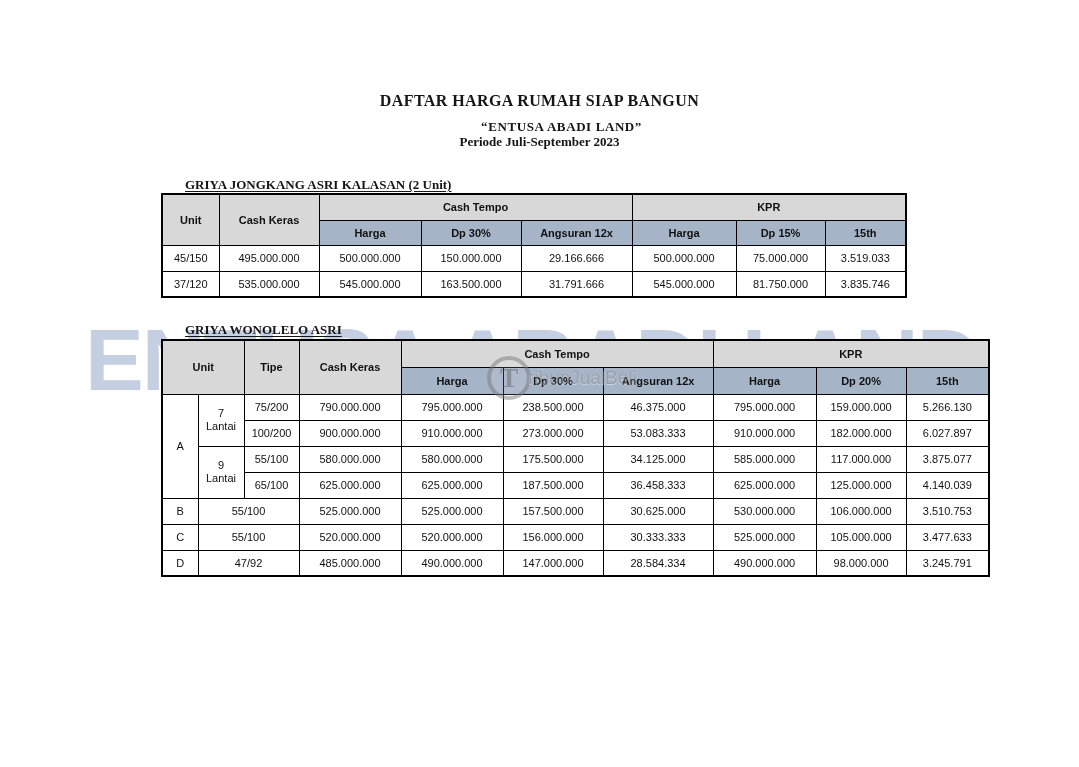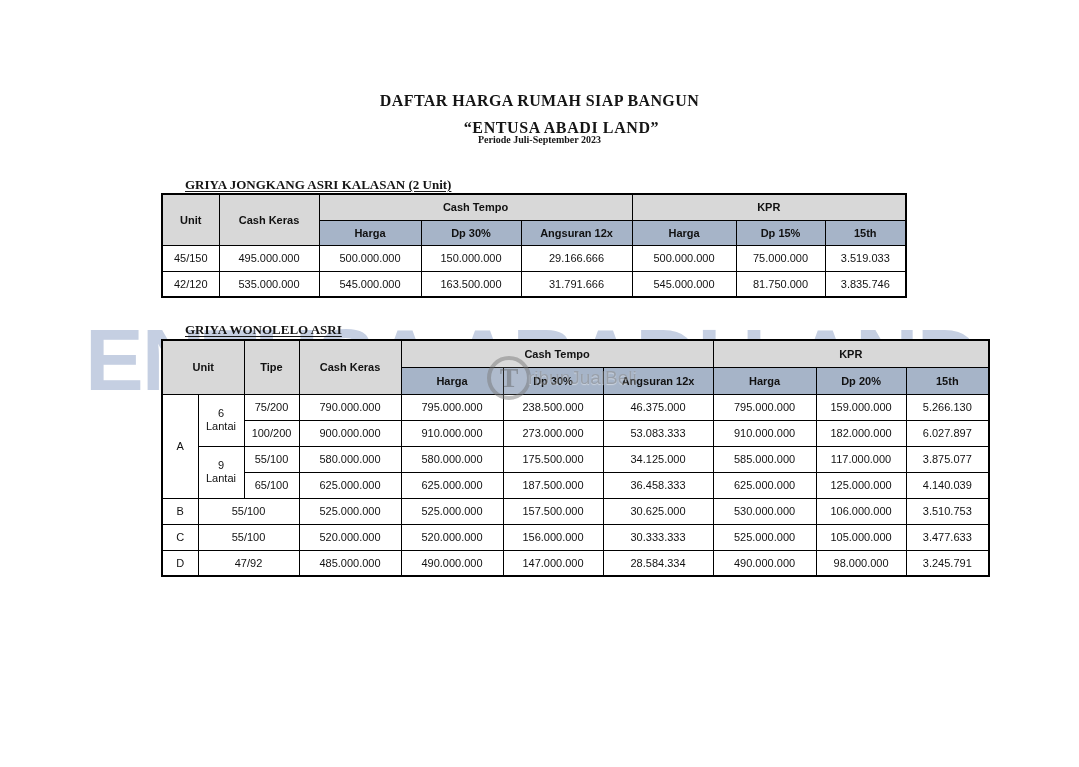--- a/index.html
+++ b/index.html
@@ -4,22 +4,22 @@
 <style>
   * { margin:0; padding:0; box-sizing:border-box; }
   html,body { background:#ffffff; }
   .page {
     position:relative; width:1079px; height:673px; background:#ffffff;
     overflow:hidden; font-family:"Liberation Sans", sans-serif; color:#111;
   }
   .doc-head { position:absolute; left:0; width:100%; text-align:center;
     font-family:"Liberation Serif", serif; font-weight:bold; color:#151515; }
   .doc-title   { top:92px;  font-size:16px; letter-spacing:0.4px; }
-  .doc-subtitle{ top:119px; font-size:16px; letter-spacing:0.6px;padding-left:44px; }
-  .doc-period  { top:134px; font-size:10px; }
+  .doc-subtitle{ top:119px; font-size:13px; letter-spacing:0.6px;padding-left:44px; }
+  .doc-period  { top:134px; font-size:13px; }
 
   
   .wm-big {
     position:absolute; left:85px; top:316px; z-index:1;
     font-family:"Liberation Sans", sans-serif; font-weight:bold;
     font-size:88px; line-height:88px; letter-spacing:-2px; white-space:nowrap;
     color:var(--watermark-blue, #c5cfe2);
   }
 
   .tbl-title {
@@ -105,21 +105,21 @@
       <td>45/150</td>
       <td>495.000.000</td>
       <td>500.000.000</td>
       <td>150.000.000</td>
       <td>29.166.666</td>
       <td>500.000.000</td>
       <td>75.000.000</td>
       <td>3.519.033</td>
     </tr>
     <tr style="height:26px">
-      <td>42/120</td>
+      <td>37/120</td>
       <td>535.000.000</td>
       <td>545.000.000</td>
       <td>163.500.000</td>
       <td>31.791.666</td>
       <td>545.000.000</td>
       <td>81.750.000</td>
       <td>3.835.746</td>
     </tr>
   </tbody>
     </table>
@@ -150,21 +150,21 @@
     <tr style="height:27px">
       <th class="blue">Harga</th>
       <th class="blue">Dp 30%</th>
       <th class="blue">Angsuran 12x</th>
       <th class="blue">Harga</th>
       <th class="blue">Dp 20%</th>
       <th class="blue">15th</th>
     </tr>
     <tr style="height:26px">
       <td rowspan="4">A</td>
-      <td rowspan="2"><span class="floor-wrap">6 Lantai</span></td>
+      <td rowspan="2"><span class="floor-wrap">7 Lantai</span></td>
       <td>75/200</td>
       <td>790.000.000</td>
       <td>795.000.000</td>
       <td>238.500.000</td>
       <td>46.375.000</td>
       <td>795.000.000</td>
       <td>159.000.000</td>
       <td>5.266.130</td>
     </tr>
     <tr style="height:26px">

